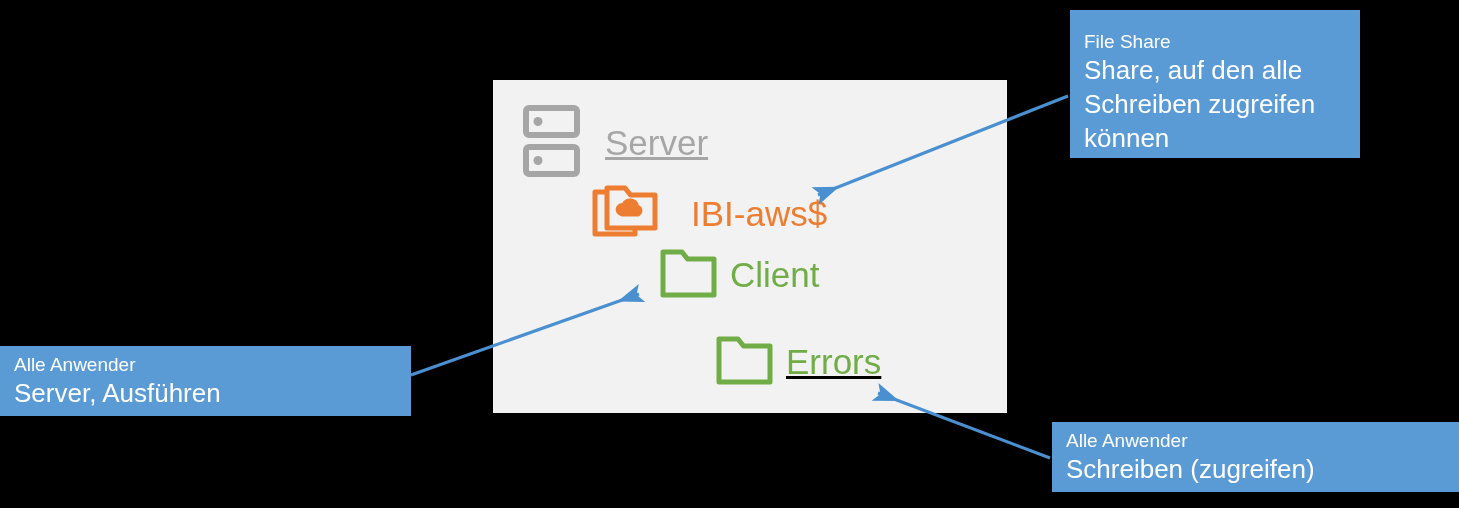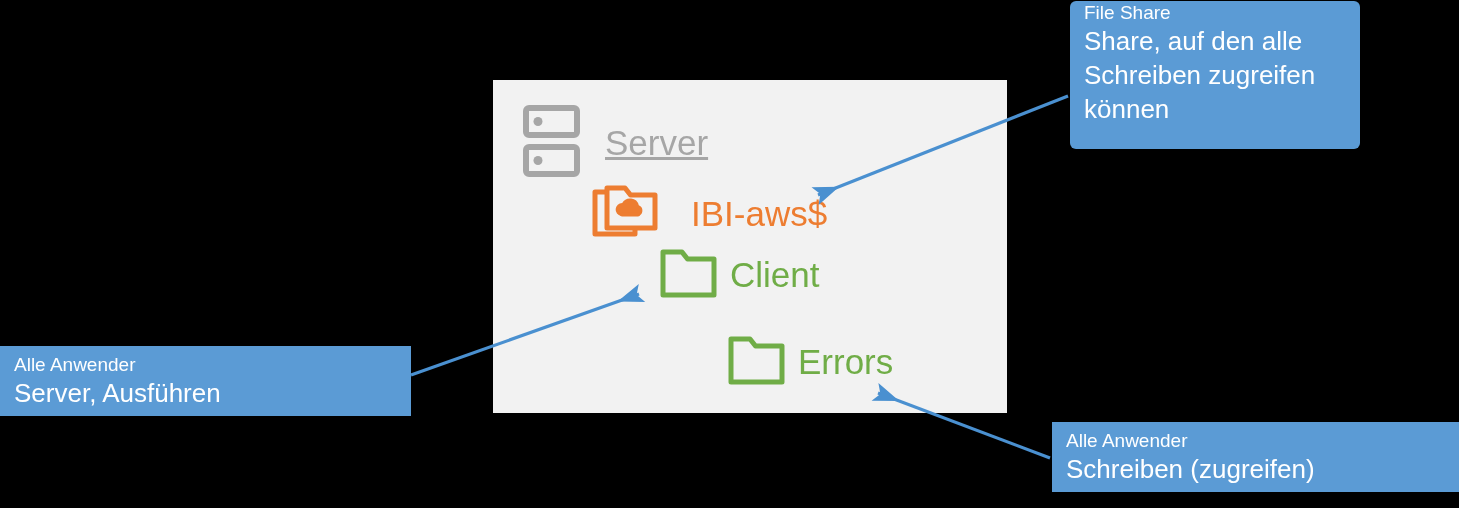--- a/index.html
+++ b/index.html
@@ -60,21 +60,21 @@
   
   #node-client { left: 166px; top: 168px; justify-content: center; }
   #node-client .label {
     color: #70AD47;
     font-size: 35px;
     margin-left: 12px;
     padding-bottom: 3px;
   }
 
   
-  #node-errors { left: 234px; top: 255px; }
+  #node-errors { left: 222px; top: 255px; text-decoration: underline; }
   #node-errors .label {
     color: #70AD47;
     font-size: 35px;
     margin-left: 12px;
     padding-bottom: 3px;
   }
 
   .icon { display: block; flex: none; }
 
   
@@ -93,25 +93,24 @@
   }
   .callout .main {
     font-size: 26px;
     line-height: 1.30;
     display: block;
     white-space: pre-line;
   }
 
   #callout-fileshare {
     left: 1070px;
-    top: 1px;
+    top: 10px;
     width: 290px;
     height: 148px;
-    padding-top: 0;
-    border-radius: 6px;
+    padding-top: 20px;
   }
   #callout-read {
     left: 0px;
     top: 346px;
     width: 411px;
     height: 70px;
   }
   #callout-write {
     left: 1052px;
     top: 422px;

